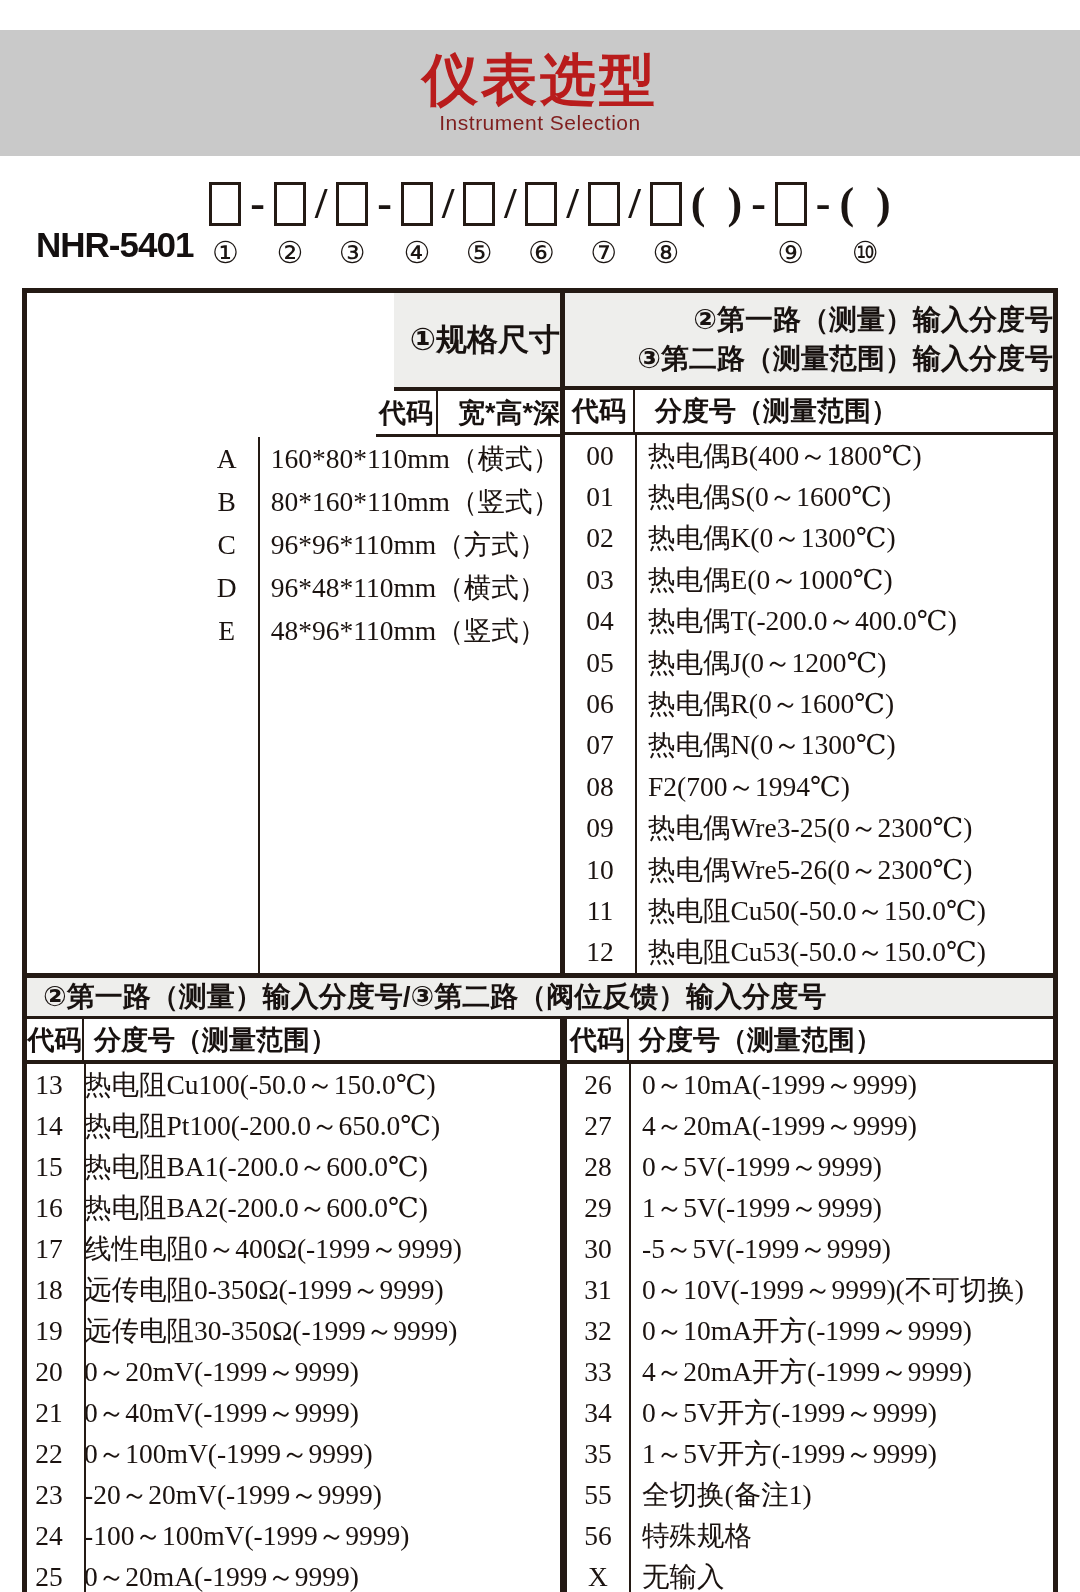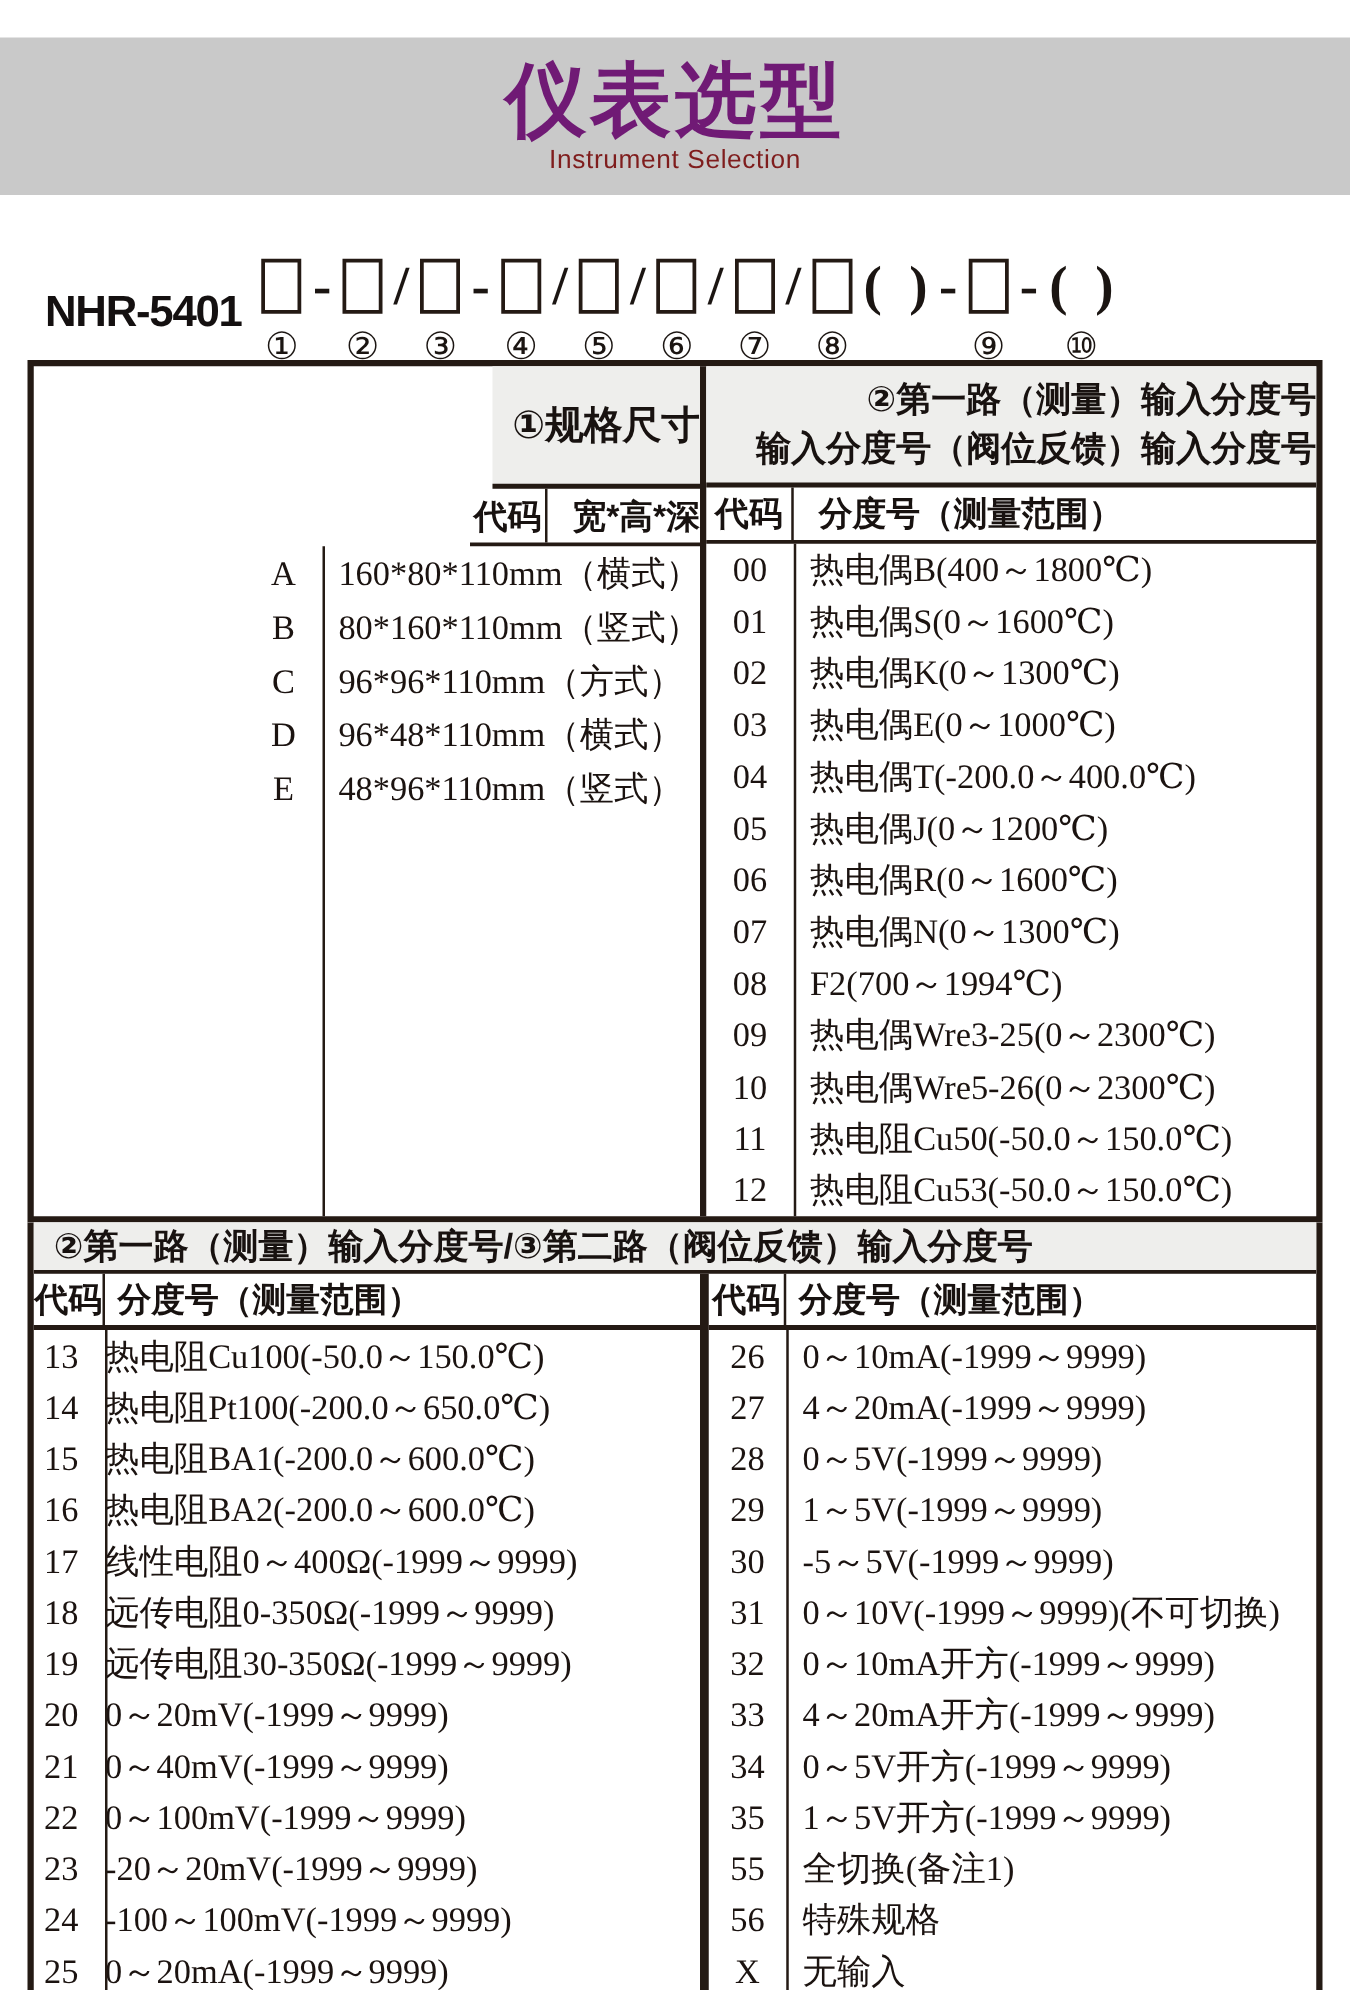--- a/index.html
+++ b/index.html
@@ -8,28 +8,28 @@
     background:#ffffff;color:#1c1410;
     font-family:"Liberation Sans","DejaVu Sans",sans-serif;
   }
   
   .banner{
     position:absolute;left:0;top:30px;width:1080px;height:126px;
     background:#c9c9c9;display:flex;flex-direction:column;
     align-items:center;justify-content:center;
   }
   .banner-title{
-    font-size:65px;font-weight:900;letter-spacing:3px;color:#701a75;line-height:1.05;
+    font-size:56px;font-weight:900;letter-spacing:3px;color:#b91c1c;line-height:1.05;
   }
   .banner-subtitle{
     font-size:21px;font-weight:400;color:#7f1d1d;margin-top:2px;letter-spacing:0.5px;
   }
   
   .code-line{
-    position:absolute;left:36px;top:203px;display:flex;align-items:center;
+    position:absolute;left:36px;top:178px;display:flex;align-items:flex-end;
   }
   .code-prefix{
     font-size:35px;font-weight:700;line-height:52px;margin-right:16px;
     letter-spacing:-1px;color:#141010;
   }
   .code-segs{display:flex;align-items:flex-start;gap:9px;}
   .seg{display:flex;flex-direction:column;align-items:center;}
   .seg-top{height:52px;display:flex;align-items:center;justify-content:center;}
   .code-box{display:none;width:32px;height:44px;border:3px solid #241a14;box-sizing:border-box;background:#fff;}
   .seg[data-box="true"] .code-box{display:block;}
@@ -315,21 +315,21 @@
         <div class="row serif">
           <span class="code-cell">E</span>
           <span class="value-cell">48*96*110mm（竖式）</span>
         </div>
       </div>
   </div>
 
   <div class="panel right">
     <div class="panel-header gray bold-head">
       <div>②第一路（测量）输入分度号</div>
-      <div>输入分度号（阀位反馈）输入分度号</div>
+      <div>③第二路（测量范围）输入分度号</div>
     </div>
     <div class="colhead bold-head">
       <div class="code-col">代码</div>
       <div class="value-col">分度号（测量范围）</div>
     </div>
     <div class="panel-body">
       <div class="vline"></div>
 
         <div class="row serif">
           <span class="code-cell">00</span>

